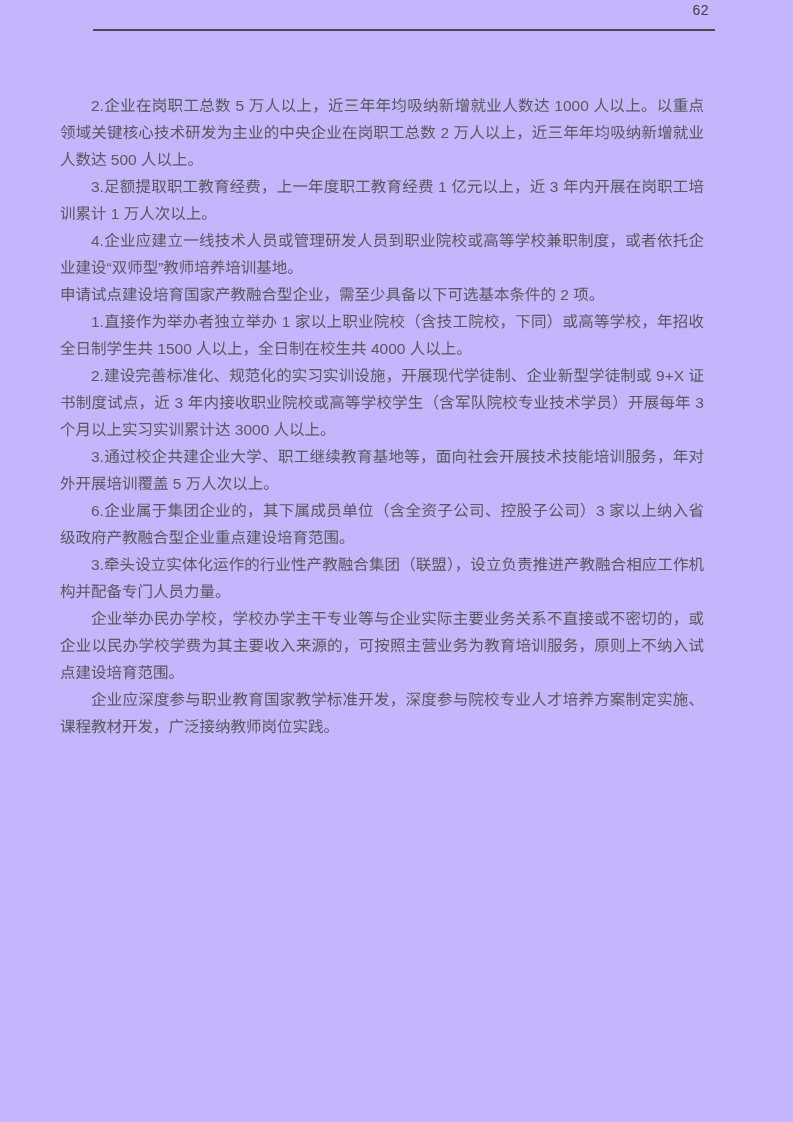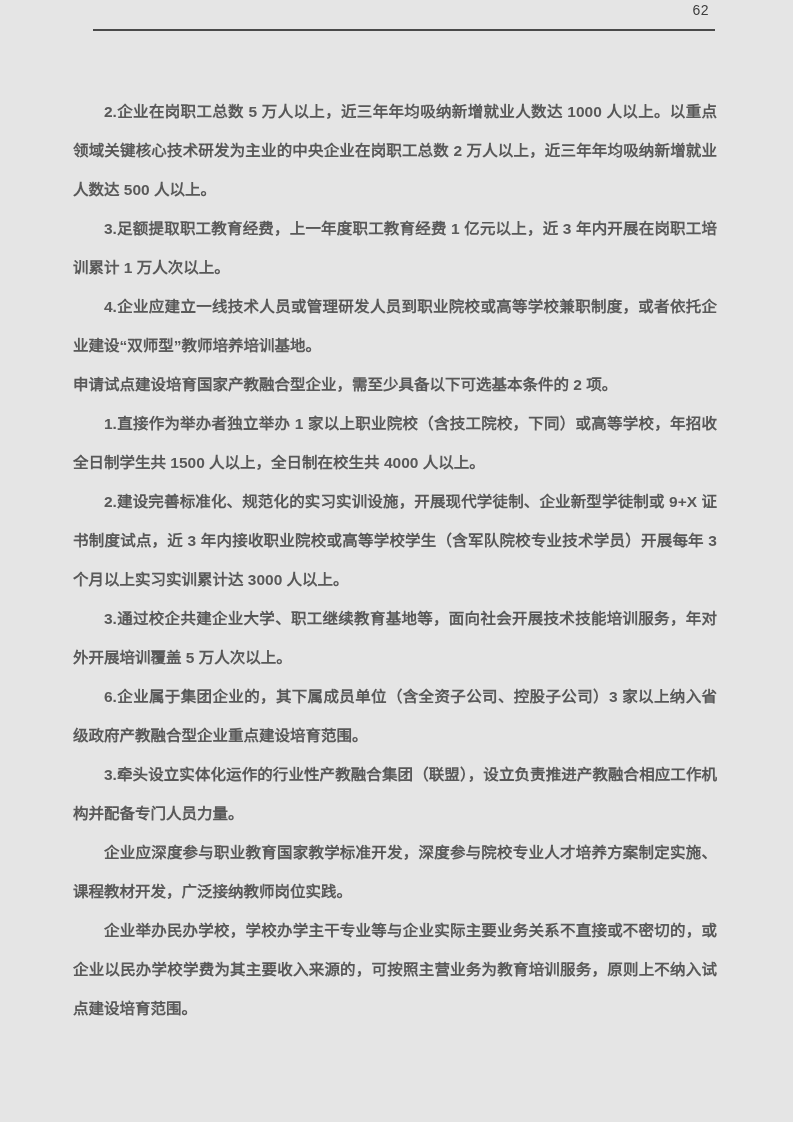--- a/index.html
+++ b/index.html
@@ -4,21 +4,21 @@
 <style>
   * { margin: 0; padding: 0; box-sizing: border-box; }
   html, body {
     background: #ffffff;
     font-family: "Liberation Sans", "DejaVu Sans", sans-serif;
   }
   .page {
     position: relative;
     width: 793px;
     height: 1122px;
-    background: #e5e5e5;
+    background: #c4b5fd;
     overflow: hidden;
   }
   .page-number {
     position: absolute;
     top: 2px;
     left: 0;
     width: 709px;
     text-align: right;
     font-size: 14px;
     letter-spacing: 0.5px;
@@ -27,28 +27,27 @@
   .header-rule {
     position: absolute;
     left: 93px;
     top: 29px;
     width: 622px;
     height: 2px;
     background: #4a4a4a;
   }
   .content {
     position: absolute;
-    left: 73px;
+    left: 60px;
     top: 92px;
     width: 644px;
     font-size: 15.5px;
-    line-height: 39px;
+    line-height: 27px;
     color: #595959;
     text-align: justify;
-    font-weight: bold;
   }
   .content p.para {
     margin: 0;
   }
   .content p.para.indent {
     text-indent: 2em;
   }
 </style>
 </head>
 <body>
@@ -59,16 +58,16 @@
   <main class="content" id="content">
       <p class="para indent">2.企业在岗职工总数 5 万人以上，近三年年均吸纳新增就业人数达 1000 人以上。以重点领域关键核心技术研发为主业的中央企业在岗职工总数 2 万人以上，近三年年均吸纳新增就业人数达 500 人以上。</p>
       <p class="para indent">3.足额提取职工教育经费，上一年度职工教育经费 1 亿元以上，近 3 年内开展在岗职工培训累计 1 万人次以上。</p>
       <p class="para indent">4.企业应建立一线技术人员或管理研发人员到职业院校或高等学校兼职制度，或者依托企业建设“双师型”教师培养培训基地。</p>
       <p class="para">申请试点建设培育国家产教融合型企业，需至少具备以下可选基本条件的 2 项。</p>
       <p class="para indent">1.直接作为举办者独立举办 1 家以上职业院校（含技工院校，下同）或高等学校，年招收全日制学生共 1500 人以上，全日制在校生共 4000 人以上。</p>
       <p class="para indent">2.建设完善标准化、规范化的实习实训设施，开展现代学徒制、企业新型学徒制或 9+X 证书制度试点，近 3 年内接收职业院校或高等学校学生（含军队院校专业技术学员）开展每年 3 个月以上实习实训累计达 3000 人以上。</p>
       <p class="para indent">3.通过校企共建企业大学、职工继续教育基地等，面向社会开展技术技能培训服务，年对外开展培训覆盖 5 万人次以上。</p>
       <p class="para indent">6.企业属于集团企业的，其下属成员单位（含全资子公司、控股子公司）3 家以上纳入省级政府产教融合型企业重点建设培育范围。</p>
       <p class="para indent">3.牵头设立实体化运作的行业性产教融合集团（联盟），设立负责推进产教融合相应工作机构并配备专门人员力量。</p>
+      <p class="para indent">企业举办民办学校，学校办学主干专业等与企业实际主要业务关系不直接或不密切的，或企业以民办学校学费为其主要收入来源的，可按照主营业务为教育培训服务，原则上不纳入试点建设培育范围。</p>
       <p class="para indent">企业应深度参与职业教育国家教学标准开发，深度参与院校专业人才培养方案制定实施、课程教材开发，广泛接纳教师岗位实践。</p>
-      <p class="para indent">企业举办民办学校，学校办学主干专业等与企业实际主要业务关系不直接或不密切的，或企业以民办学校学费为其主要收入来源的，可按照主营业务为教育培训服务，原则上不纳入试点建设培育范围。</p>
     </main>
 </div>
 
 </body></html>

